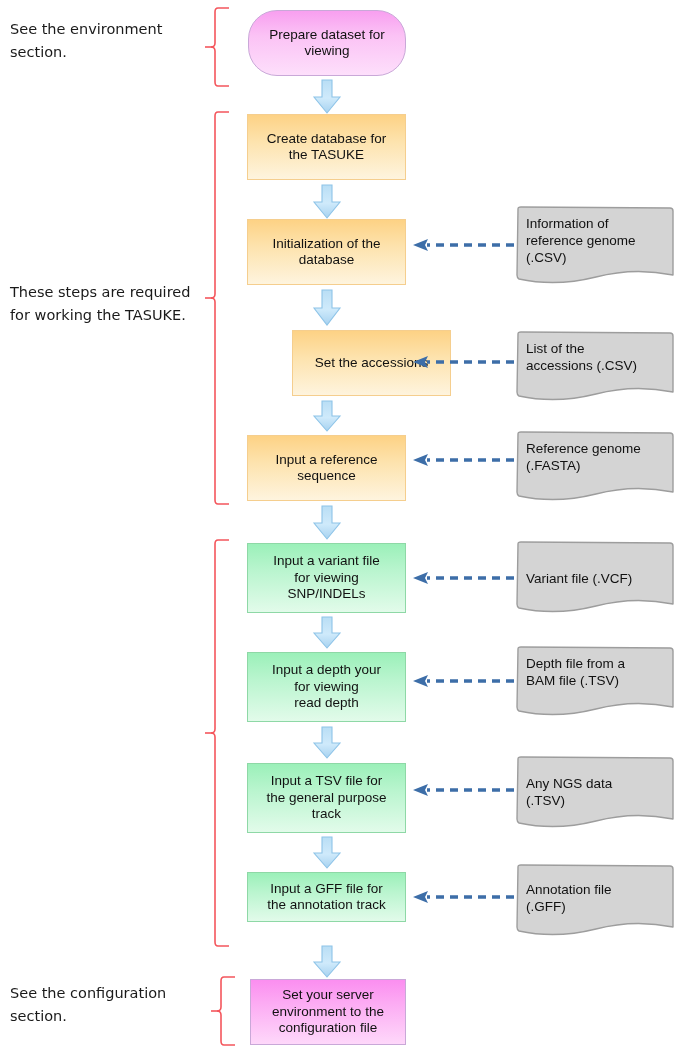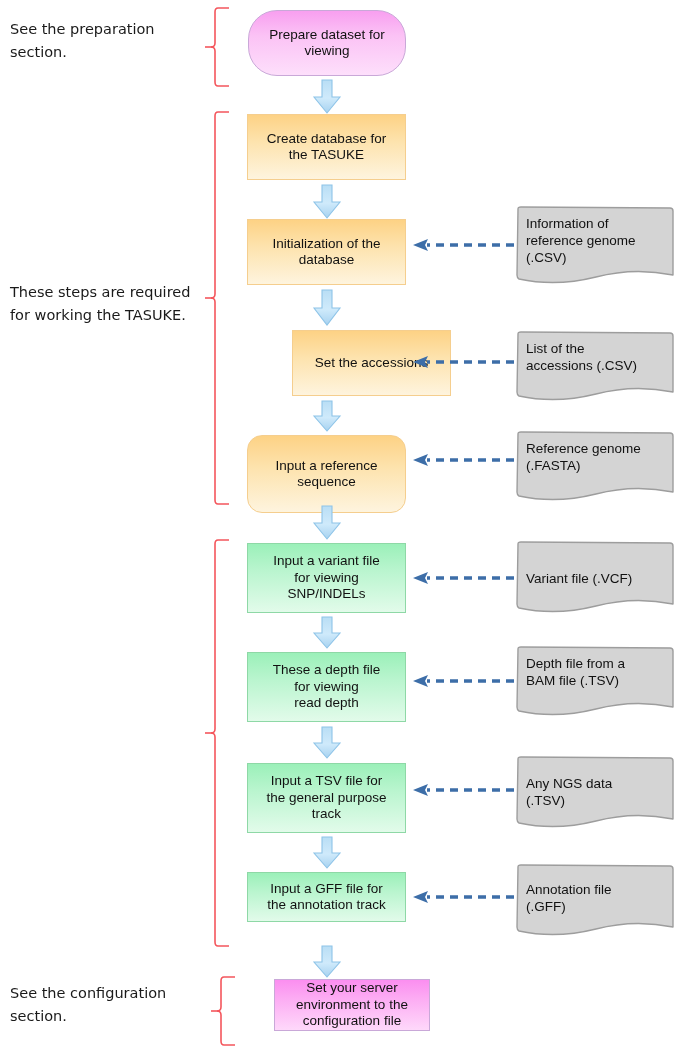--- a/index.html
+++ b/index.html
@@ -102,21 +102,21 @@
     color: #1a1a1a;
     white-space: pre-line;
     text-align: left;
   }
 </style>
 </head>
 <body>
 
 <div id="stage">
 
-  <div class="caption" style="left:10px; top:18px; width:200px;">See the preparation
+  <div class="caption" style="left:10px; top:18px; width:200px;">See the environment
 section.</div>
 
   <div class="caption" style="left:10px; top:281px; width:205px;">These steps are required
 for working the TASUKE.</div>
 
 
   <div class="caption" style="left:10px; top:982px; width:200px;">See the configuration
 section.</div>
 
   <div class="bracket" style="left:205px; top:6px; width:30px; height:82px;">
@@ -151,39 +151,39 @@
 viewing</div>
 
   <div class="node orange" style="left:247px; top:219px; width:159px; height:66px;">Initialization of the
 database</div>
 
   <div class="node orange" style="left:247px; top:114px; width:159px; height:66px;">Create database for
 the TASUKE</div>
 
   <div class="node orange" style="left:247px; top:330px; width:159px; height:66px;margin-left:45px;">Set the accessions</div>
 
-  <div class="node orange" style="left:247px; top:435px; width:159px; height:78px;border-radius:15px;">Input a reference
+  <div class="node orange" style="left:247px; top:435px; width:159px; height:66px;">Input a reference
 sequence</div>
 
   <div class="node green" style="left:247px; top:543px; width:159px; height:70px;">Input a variant file
 for viewing
 SNP/INDELs</div>
 
-  <div class="node green" style="left:247px; top:652px; width:159px; height:70px;">These a depth file
+  <div class="node green" style="left:247px; top:652px; width:159px; height:70px;">Input a depth your
 for viewing
 read depth</div>
 
   <div class="node green" style="left:247px; top:763px; width:159px; height:70px;">Input a TSV file for
 the general purpose
 track</div>
 
   <div class="node green" style="left:247px; top:872px; width:159px; height:50px;">Input a GFF file for
 the annotation track</div>
 
-  <div class="node pink2" style="left:250px; top:979px; width:156px; height:52px;margin-left:24px;">Set your server
+  <div class="node pink2" style="left:250px; top:979px; width:156px; height:66px;">Set your server
 environment to the
 configuration file</div>
 
   <div class="downarrow" style="left:312px; top:79px;">
     <svg width="30" height="36" viewBox="0 0 30 36">
       <defs>
           <linearGradient id="ga1" x1="0" y1="0" x2="0" y2="1">
         <stop offset="0%" stop-color="#b9def5"></stop>
             <stop offset="55%" stop-color="#cfeafb"></stop>
             <stop offset="100%" stop-color="#a7d2f0"></stop>

